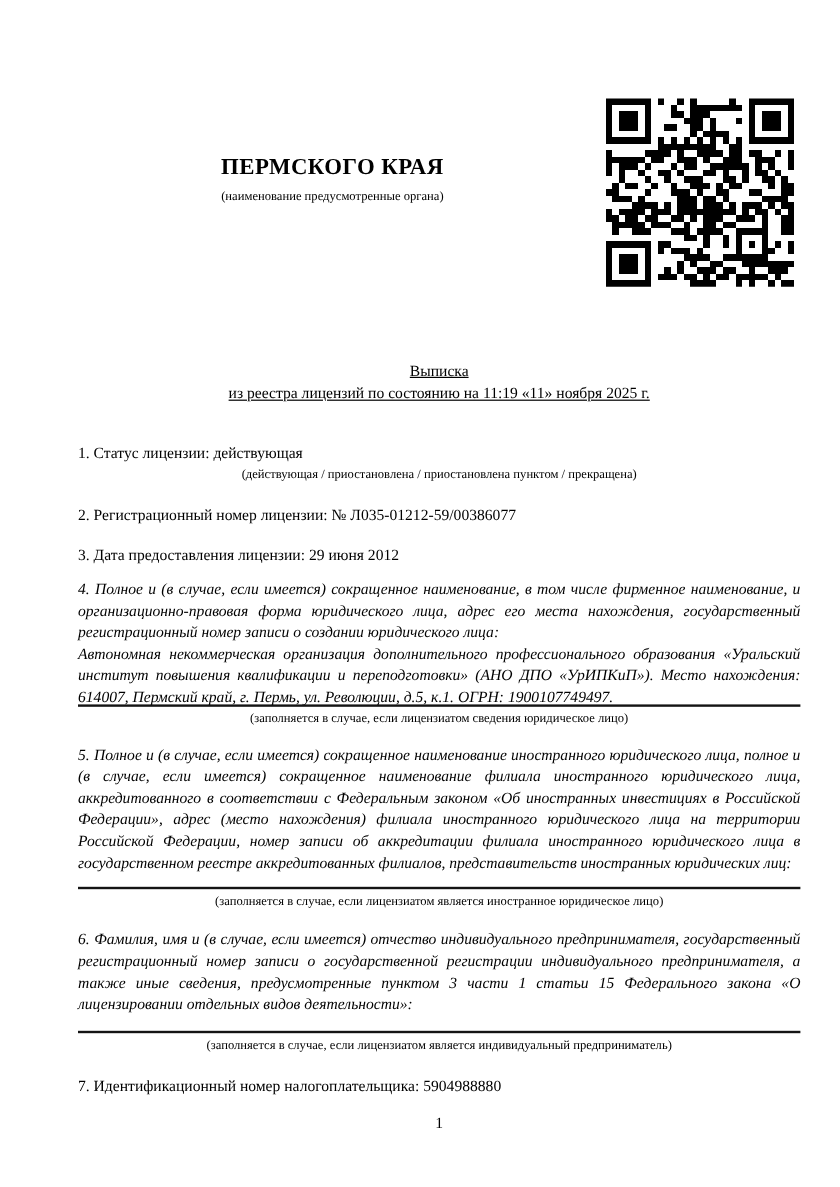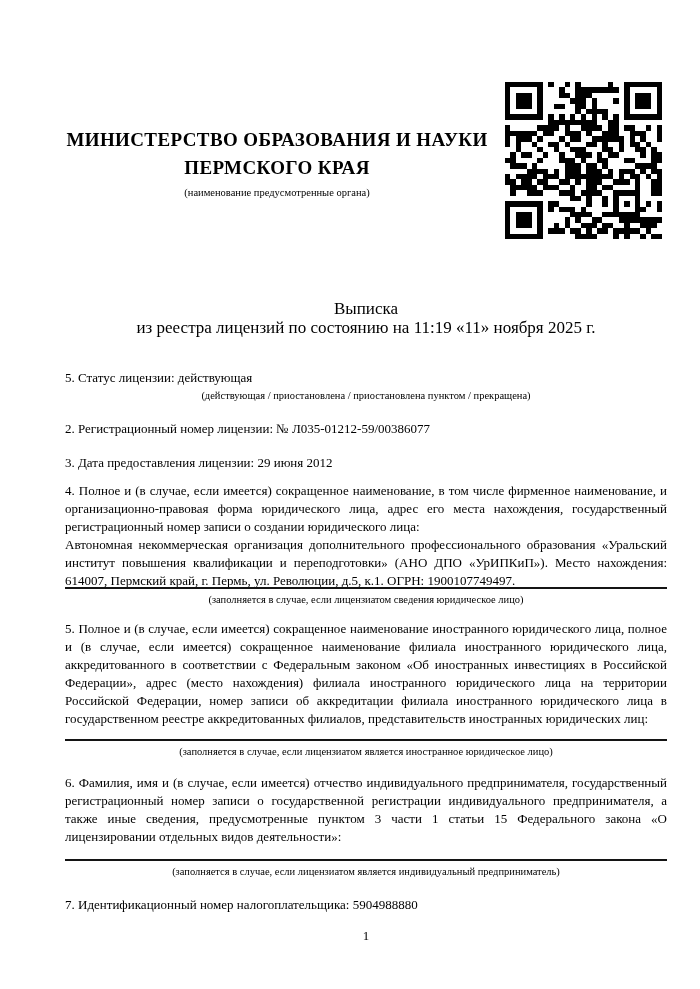--- a/index.html
+++ b/index.html
@@ -42,31 +42,32 @@
     width: 157px;
     height: 157px;
   }
   .qr-block svg { display: block; }
 
   .doc-title {
     top: 300px;
     left: 65px;
     width: 602px;
     text-align: center;
-    font-size: 17px;
+    font-size: 13px;
     line-height: 18.5px;
+    text-decoration: underline;
   }
 
   .body-text {
     left: 65px;
     width: 602px;
     font-size: 13px;
     line-height: 18px;
   }
-  .justified { text-align: justify; }
+  .justified { text-align: justify; font-style: italic; }
 
   .small-caption {
     left: 65px;
     width: 602px;
     text-align: center;
     font-size: 10.5px;
     line-height: 13px;
   }
 
   .rule {
@@ -81,21 +82,20 @@
     left: 65px;
     width: 602px;
     text-align: center;
     font-size: 13px;
   }
 </style>
 </head>
 <body>
 
 <div class="abs header-block">
-  <div class="ministry-line">МИНИСТЕРСТВО ОБРАЗОВАНИЯ И НАУКИ</div>
   <div class="ministry-line">ПЕРМСКОГО КРАЯ</div>
   <div class="header-caption">(наименование предусмотренные органа)</div>
 </div>
 
 <div class="abs qr-block">
   <svg id="qr-svg" width="157" height="157" viewBox="0 0 29 29" shape-rendering="crispEdges" xmlns="http://www.w3.org/2000/svg">
       <rect x="0" y="0" width="29" height="29" fill="#fff"></rect>
       <rect x="0" y="0" width="1" height="1" fill="#000"></rect>
       <rect x="1" y="0" width="1" height="1" fill="#000"></rect>
       <rect x="2" y="0" width="1" height="1" fill="#000"></rect>
@@ -538,21 +538,21 @@
       <rect x="27" y="28" width="1" height="1" fill="#000"></rect>
       <rect x="28" y="28" width="1" height="1" fill="#000"></rect>
     </svg>
 </div>
 
 <div class="abs doc-title">
   <div>Выписка</div>
   <div>из реестра лицензий по состоянию на 11:19 «11» ноября 2025 г.</div>
 </div>
 
-<div class="abs body-text" style="top:369px">5. Статус лицензии: действующая</div>
+<div class="abs body-text" style="top:369px">1. Статус лицензии: действующая</div>
 <div class="abs small-caption" style="top:389px">(действующая / приостановлена / приостановлена пунктом / прекращена)</div>
 
 <div class="abs body-text" style="top:420px">2. Регистрационный номер лицензии: № Л035-01212-59/00386077</div>
 
 <div class="abs body-text" style="top:454px">3. Дата предоставления лицензии: 29 июня 2012</div>
 
 <div class="abs body-text justified" style="top:482px">
   <div>4. Полное и (в случае, если имеется) сокращенное наименование, в том числе фирменное наименование, и организационно-правовая форма юридического лица, адрес его места нахождения, государственный регистрационный номер записи о создании юридического лица:</div>
   <div>Автономная некоммерческая организация дополнительного профессионального образования «Уральский институт повышения квалификации и переподготовки» (АНО ДПО «УрИПКиП»). Место нахождения: 614007, Пермский край, г. Пермь, ул. Революции, д.5, к.1. ОГРН: 1900107749497.</div>
 </div>

